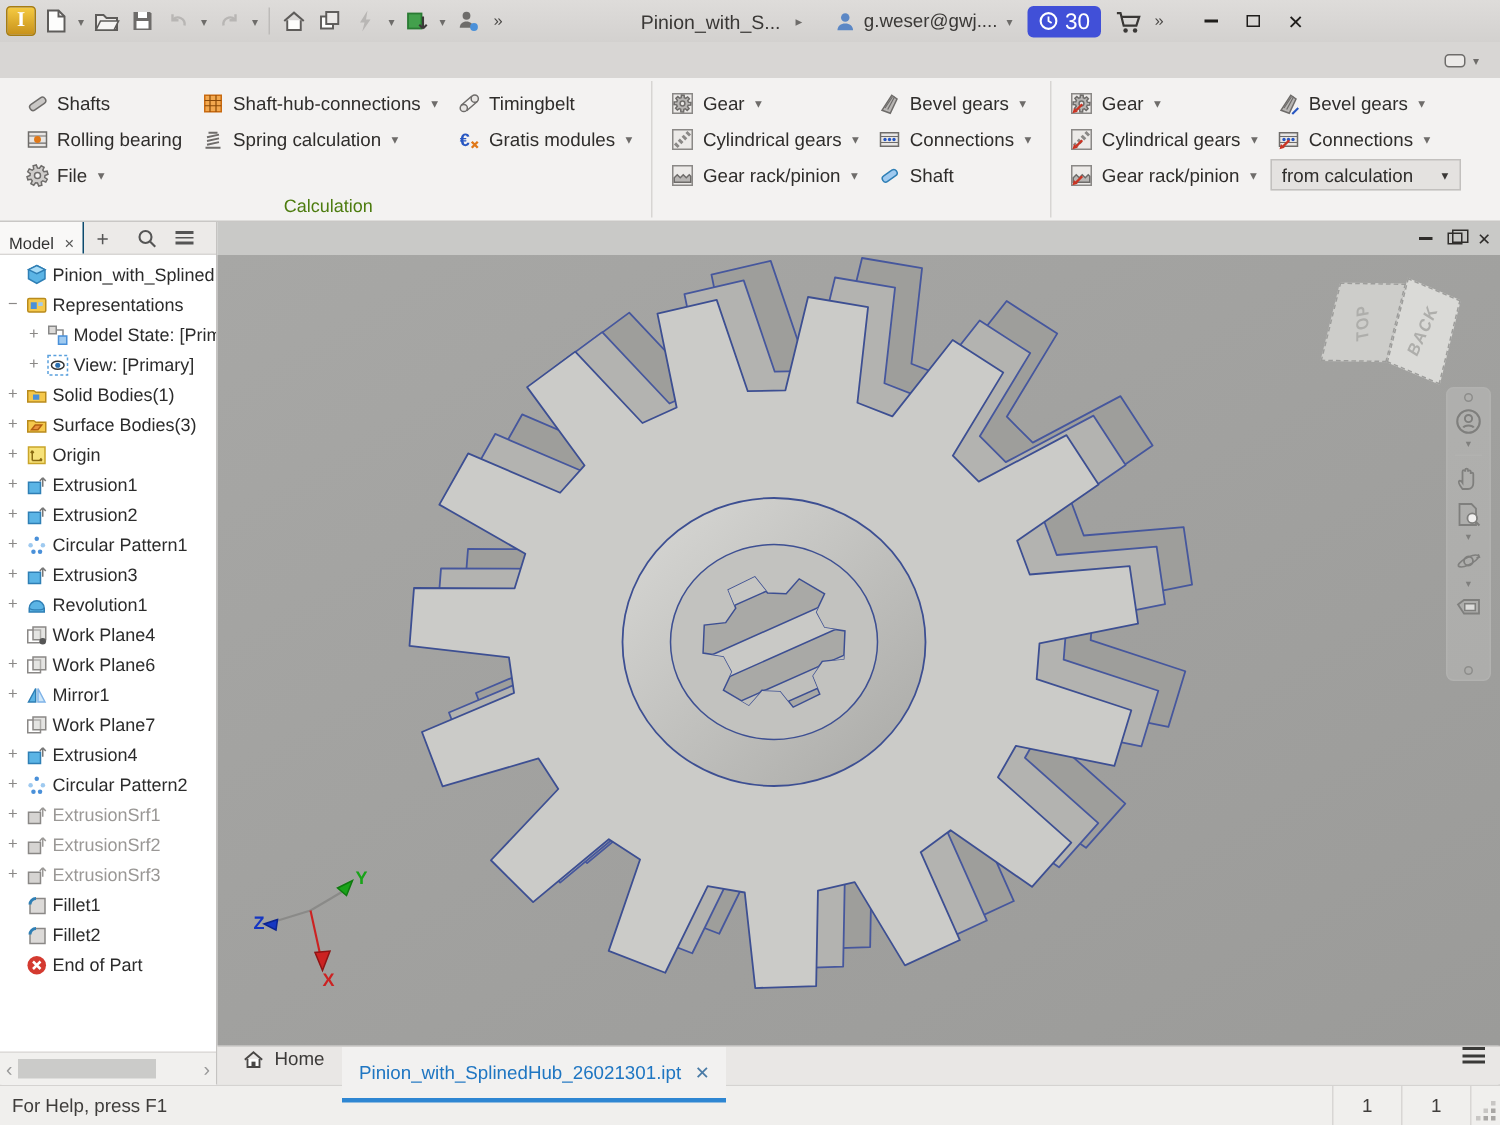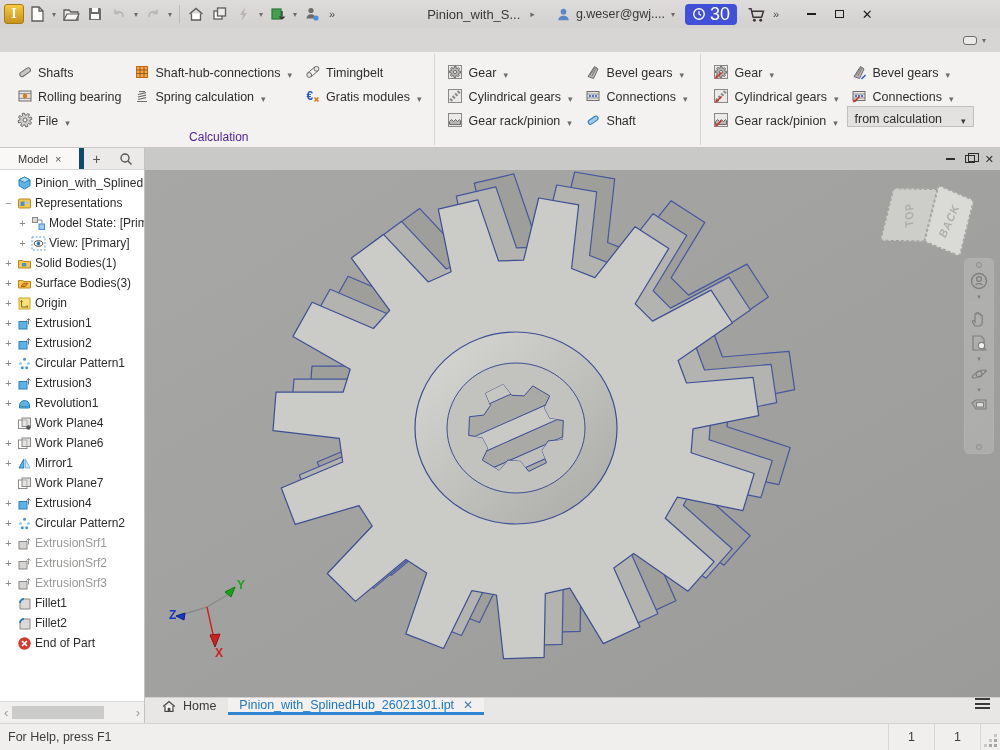--- a/index.html
+++ b/index.html
@@ -13,53 +13,53 @@
   .qa{width:22px;height:22px;display:flex;align-items:center;justify-content:center;color:#5e5c5a}
   .logo{width:20px;height:20px;border-radius:3px;background:linear-gradient(#f5ca41,#c8921c);border:1px solid #a67c12;
         color:#fff;font-family:"Liberation Serif",serif;font-weight:bold;font-size:14px;display:flex;align-items:center;justify-content:center}
   .caret{font-size:8px;color:#6e6c6a;width:8px;text-align:center}
   .tb-sep{width:1px;height:18px;background:#bdbbb9;margin:0 3px}
   .doc-title{font-size:13px;color:#3a3836;margin-left:88px;white-space:nowrap}
   .tiny-arrow{font-size:9px;color:#6e6c6a;margin:0 8px}
   .search-box{width:178px;height:20px;border:1px solid #a8a6a4;background:#fff;font-size:12px;color:#333;padding:0 6px;font-family:"Liberation Sans",sans-serif}
   .search-box::placeholder{color:#4c4a48}
   .account{display:flex;align-items:center;gap:4px;margin-left:10px;font-size:12.5px;color:#3a3836;white-space:nowrap}
-  .badge{height:21px;background:#4150d8;border-radius:4px;color:#fff;display:flex;align-items:center;gap:4px;padding:0 7px;font-size:18px;margin:0 6px}
+  .badge{height:21px;background:#4150d8;border-radius:4px;color:#fff;display:flex;align-items:center;gap:4px;padding:0 7px;font-size:15px;margin:0 6px}
   .chev{font-size:11px;color:#4a4846;letter-spacing:-2px;margin:0 4px}
   .winbtns{display:flex;margin-left:14px}
   .winbtn{width:28px;height:24px;display:flex;align-items:center;justify-content:center;color:#1f1d1b;font-size:13px}
   .ico-minbar{width:9px;height:1.5px;background:#1f1d1b}
   .ico-maxbox{width:9px;height:8px;border:1.5px solid #1f1d1b}
 
   
   .tabrow{height:24px;background:#d8d6d4;display:flex;align-items:stretch;padding-left:8px}
   .rtab{padding:0 13px;font-size:13px;color:#4a4846;display:flex;align-items:center}
   .rtab.file{background:#dca324;color:#fff}
   .rtab.active{background:#f3f2f1;color:#222}
   .rib-collapse{margin-left:auto;margin-right:12px;display:flex;align-items:center;gap:3px}
   .crect{width:14px;height:9px;border:1px solid #6e6c6a;border-radius:3px;background:#eceae8}
 
   
   .ribbon{height:96px;background:#f3f2f1;border-bottom:1px solid #c9c7c5;display:flex;padding-left:4px}
   .rib-group{display:flex;flex-direction:column;padding:5px 8px 0 8px}
   .rib-cols{display:flex;gap:4px;flex:1}
   .rib-col{display:flex;flex-direction:column;gap:1px}
-  .rib-btn{display:flex;align-items:flex-end;gap:5px;height:23px;padding:0 4px;font-size:12.5px;color:#2f2d2b;white-space:nowrap}
+  .rib-btn{display:flex;align-items:center;gap:5px;height:23px;padding:0 4px;font-size:12.5px;color:#2f2d2b;white-space:nowrap}
   .rico{width:17px;height:17px;display:flex;align-items:center;justify-content:center;flex:0 0 17px}
   .rcaret{font-size:9px;color:#6e6c6a;margin-left:2px}
   .rib-btn.combo{background:#e4e2e0;border:1px solid #c2c0be;height:21px;margin-top:1px;padding:0 7px}
   .rib-btn.combo .rcaret{margin-left:14px;color:#3a3836}
-  .rib-caption{text-align:center;font-size:12px;color:#4c1d95;height:19px;line-height:18px}
+  .rib-caption{text-align:center;font-size:12px;color:#4d7c0f;height:19px;line-height:18px}
   .rib-sep{width:1px;background:#d7d5d3;margin:2px 0}
 
   
   .main{display:flex;height:575px}
   .browser{width:145px;background:#fff;border-right:1px solid #c5c3c1;display:flex;flex-direction:column}
   .browser-head{height:22px;background:#eceae8;display:flex;align-items:center;border-bottom:1px solid #d8d6d4;flex:0 0 22px}
-  .bh-tab{height:100%;background:#f9f8f7;display:flex;align-items:center;padding:0 18px;gap:7px;font-size:11px;color:#333;border-right:5px solid #0c4a6e}
+  .bh-tab{height:100%;background:#f9f8f7;display:flex;align-items:flex-end;padding:0 6px;gap:7px;font-size:11px;color:#333;border-right:1px solid #0c4a6e}
   .bh-x{color:#555;font-size:11px}
   .bh-plus{font-size:14px;color:#555;padding:0 8px}
   .bh-ico{margin-left:10px;display:flex}
   .bars{display:flex;flex-direction:column;gap:2px;margin-left:12px}
   .bars i{width:12px;height:1.5px;background:#555}
   .tree{flex:1;overflow:hidden;padding-top:3px}
   .tree-row{height:20px;display:flex;align-items:center;gap:3px;font-size:12px;color:#2b2b2b;white-space:nowrap;overflow:hidden}
   .expander{width:11px;font-size:11px;color:#8a8886;text-align:center;flex:0 0 11px}
   .ticon{width:15px;height:15px;flex:0 0 15px}
   .tree-row.muted .tlabel{color:#9a9896}
@@ -91,21 +91,21 @@
   .nav-caret{font-size:7px;color:#7f7f7d;line-height:5px}
   .nav-div{width:18px;height:1px;background:#b2b2b0;margin:2px 0}
   .nav-spacer{flex:1}
 
   
   .triad{position:absolute;left:20px;bottom:36px}
 
   
   .doctabs{height:26px;background:#e9e7e5;display:flex;align-items:flex-start;border-top:1px solid #d2d0ce;padding-left:4px;flex:0 0 26px}
   .home-tab{display:flex;align-items:center;gap:6px;padding:0 12px;font-size:12.5px;color:#3c3a38}
-  .file-tab{display:flex;align-items:center;gap:9px;padding:0 11px;background:#f2f1f0;color:#1f76c2;font-size:12.5px;border-bottom:3px solid #2e86d2}
+  .file-tab{display:flex;align-items:center;gap:9px;padding:10px 11px;background:#f2f1f0;color:#1f76c2;font-size:12.5px;border-bottom:3px solid #2e86d2}
   .file-x{color:#4a7ba6;font-size:12px}
   .dt-menu{margin-left:auto;margin-right:10px;display:flex;flex-direction:column;justify-content:center;gap:2.5px}
   .dt-menu i{width:15px;height:2px;background:#3a3a38}
 
   
   .statusbar{height:27px;background:#f0efed;border-top:1px solid #d5d3d1;display:flex;align-items:center;font-size:12.5px;color:#3f3d3b;padding-left:8px}
   .sb-cell{width:46px;text-align:center;border-left:1px solid #d8d6d4;height:100%;line-height:26px}
   .sb-grip{width:20px;height:100%;border-left:1px solid #d8d6d4;position:relative}
   .sb-grip::after{content:"";position:absolute;right:3px;bottom:3px;width:3px;height:3px;background:#a8a6a4;
      box-shadow:-5px 0 #a8a6a4,0 -5px #a8a6a4,-5px -5px #c8c6c4,-10px 0 #c8c6c4,0 -10px #c8c6c4}

